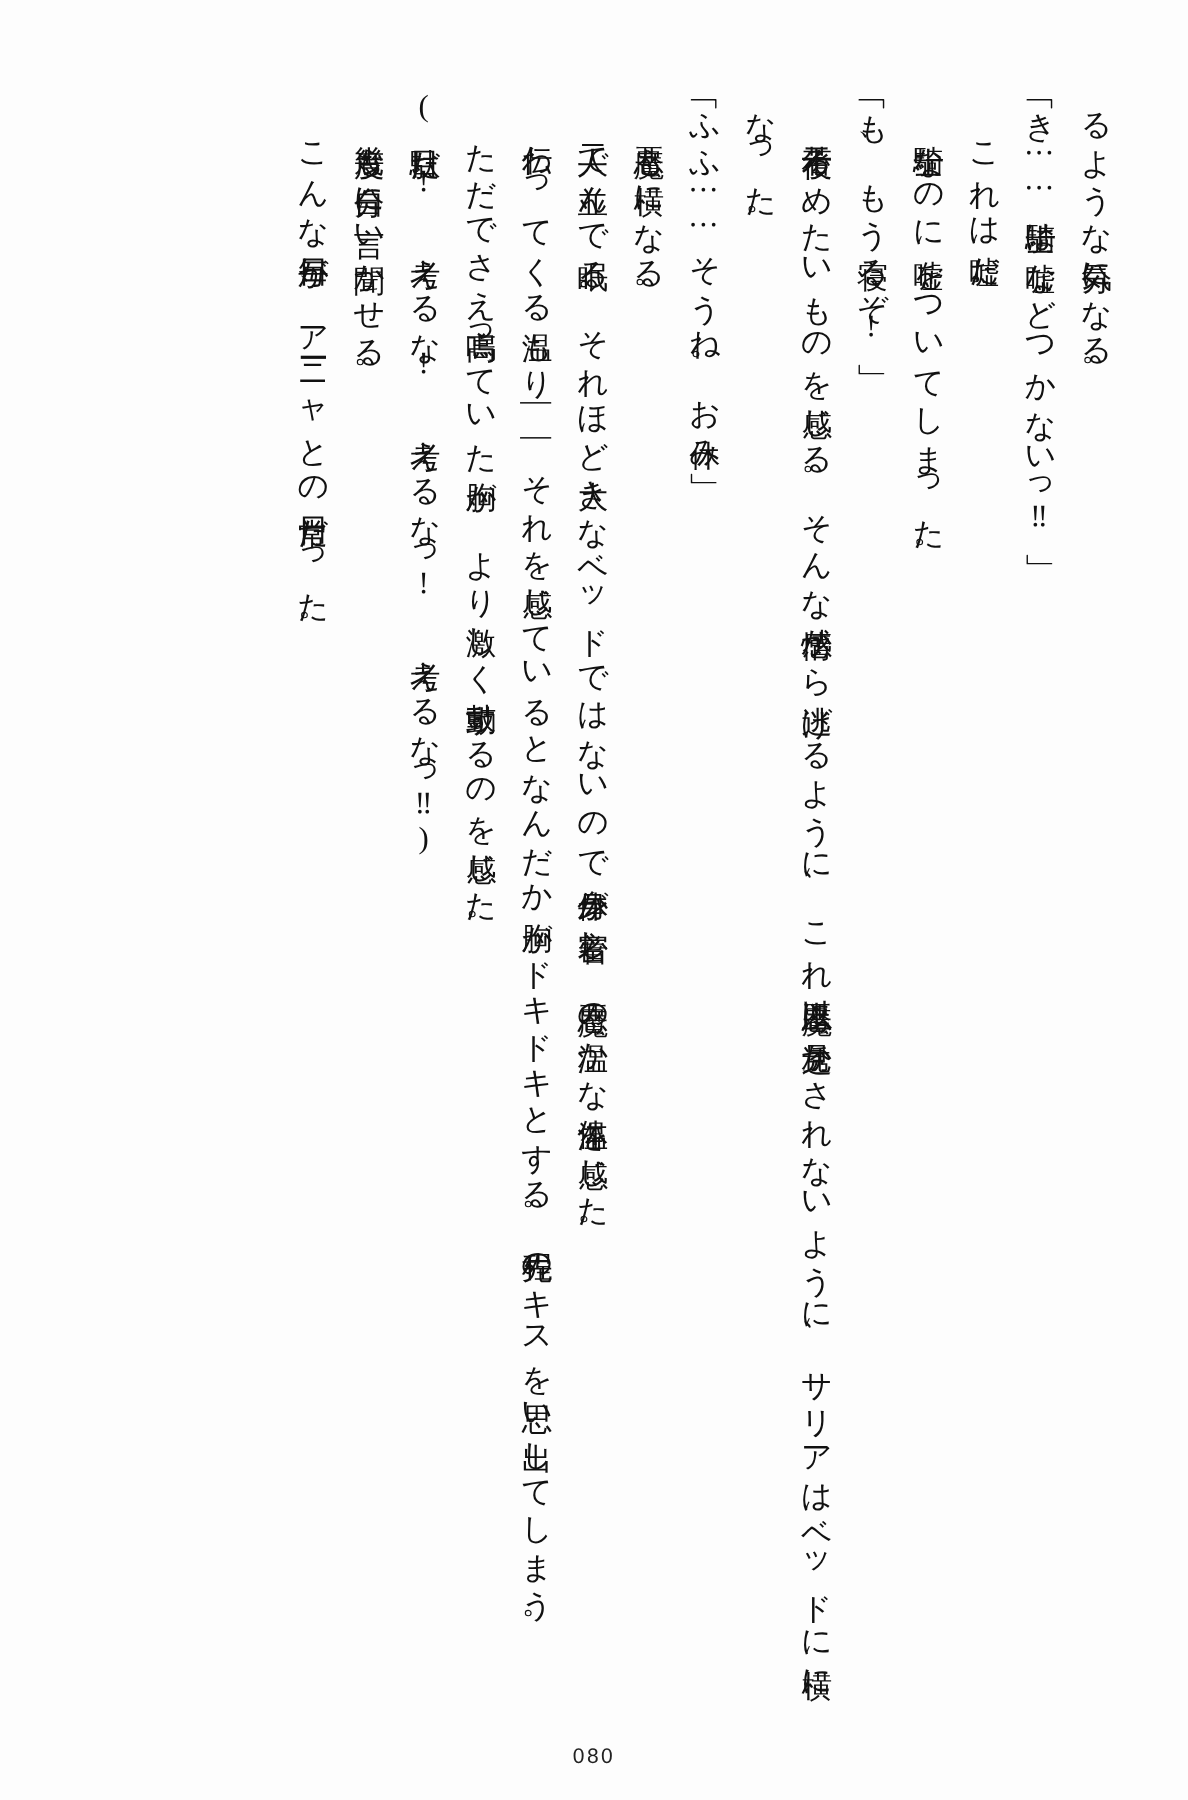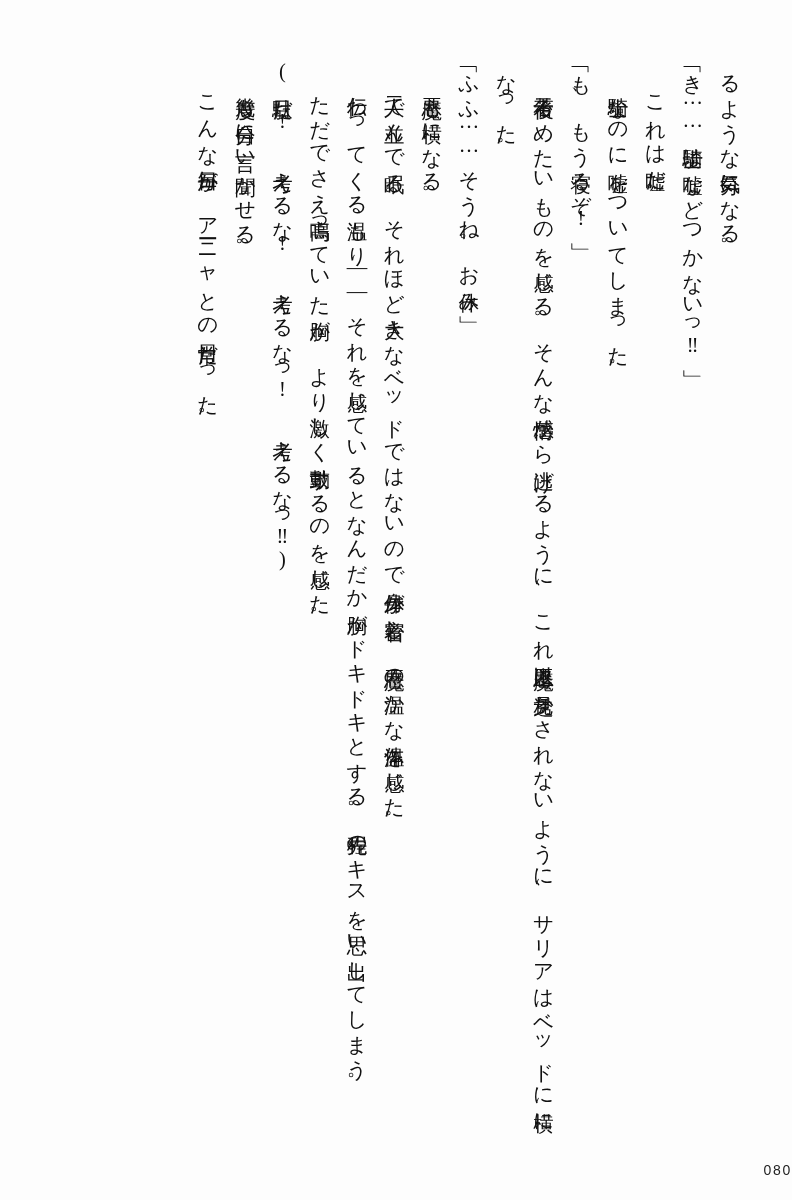--- a/index.html
+++ b/index.html
@@ -43,21 +43,21 @@
     text-indent: 0;
   }
   #text-block p.indent {
     text-indent: 1em;
   }
   #page-number {
     position: absolute;
     bottom: 22px;
     left: 0;
     width: 100%;
-    text-align: right;
+    text-align: center;
     font-family: "Liberation Sans", sans-serif;
     font-size: 14px;
     letter-spacing: 0.12em;
     color: #222222;
   }
 </style>
 </head>
 <body>
 
 <div id="page">

